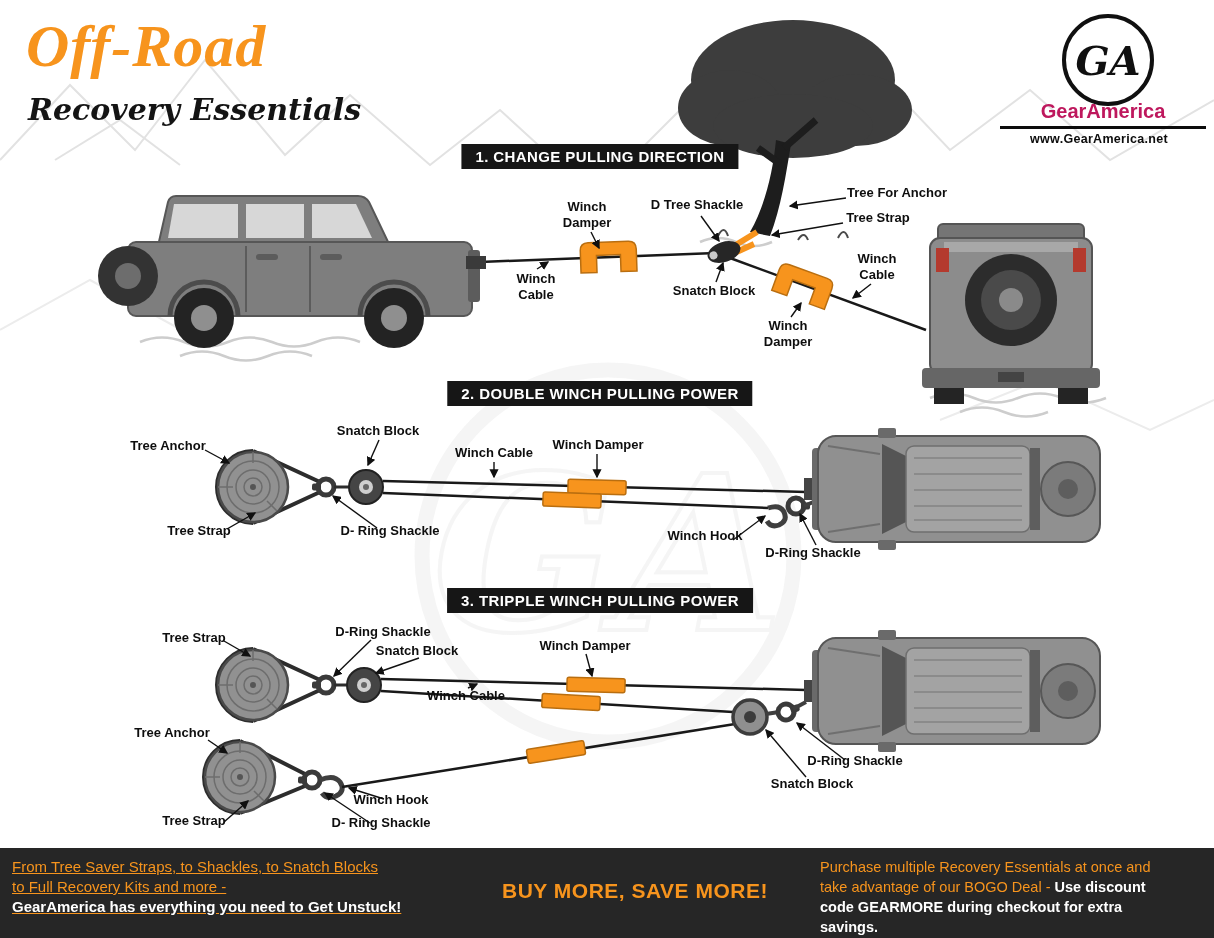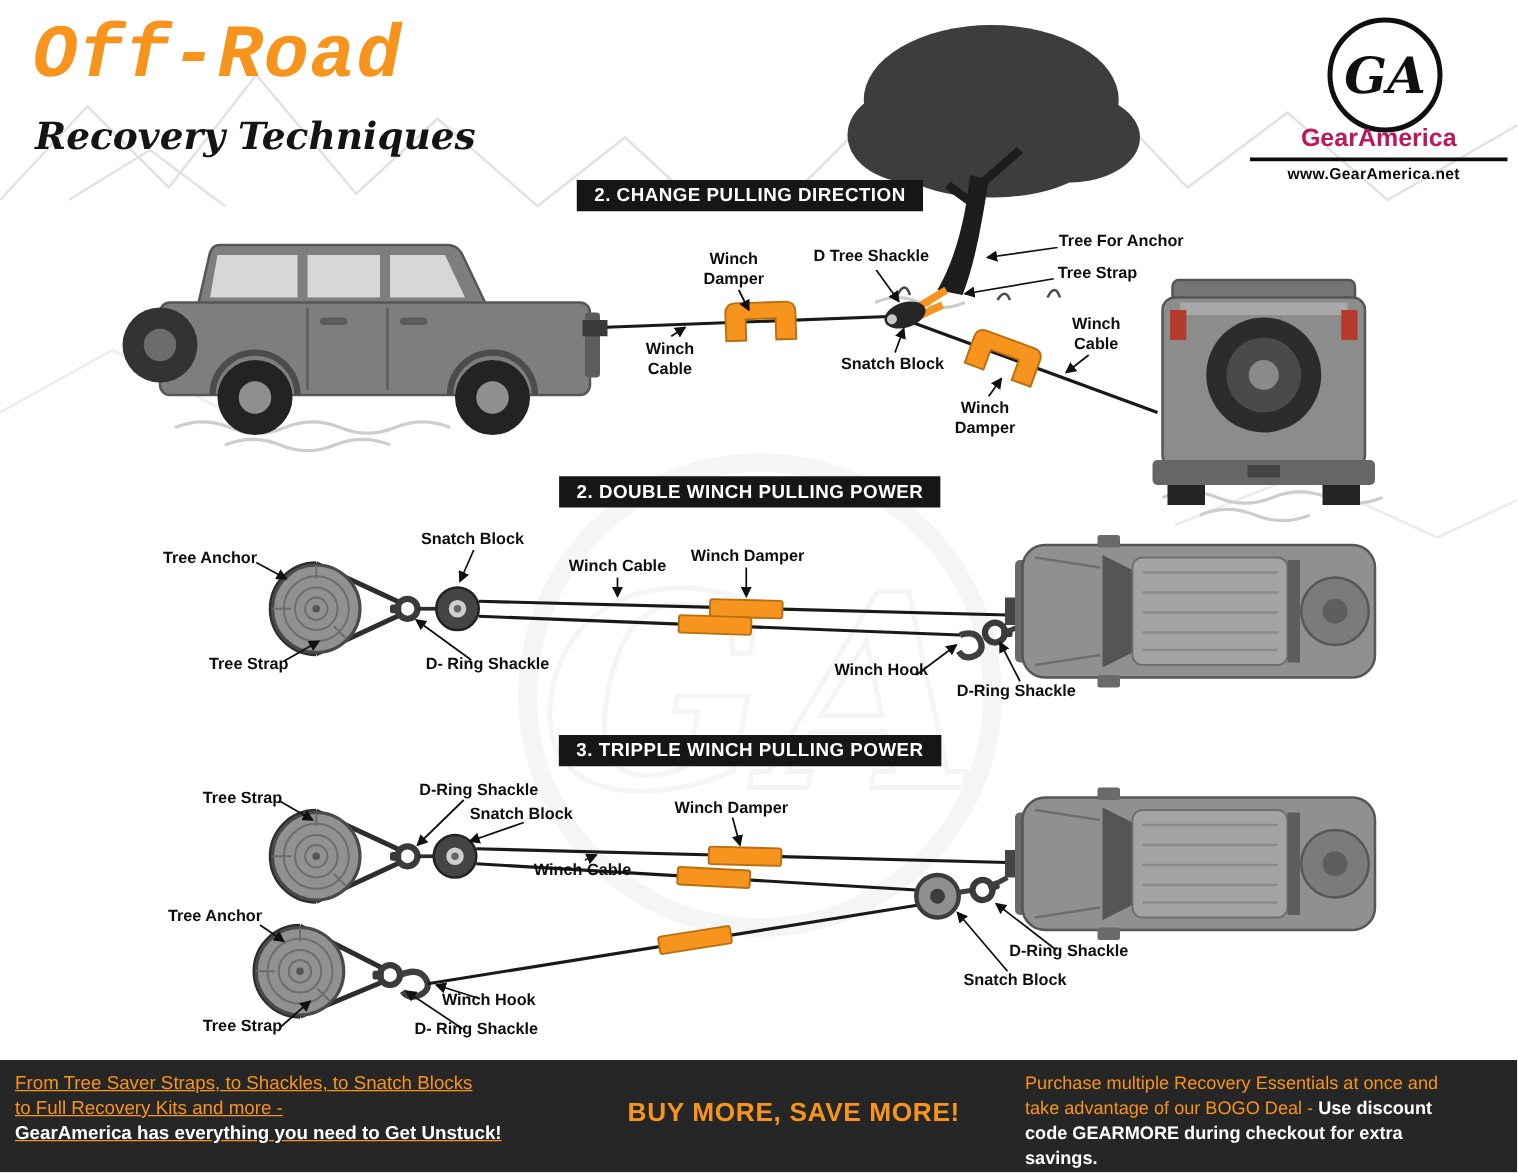--- a/index.html
+++ b/index.html
@@ -1,19 +1,19 @@
 <!DOCTYPE html>
 <html><head>
 <meta charset="utf-8">
 <style>
   html,body{margin:0;padding:0;background:#fff;}
   .canvas{position:relative;width:1214px;height:938px;background:#ffffff;overflow:hidden;
           font-family:"Liberation Sans",sans-serif;}
   .art{position:absolute;left:0;top:0;width:1214px;height:938px;}
-  .title1{position:absolute;left:26px;top:12px;font-family:Liberation Mono, monospace;font-style:italic;
+  .title1{position:absolute;left:26px;top:12px;font-family:Liberation Serif, serif;font-style:italic;
           font-weight:bold;font-size:60px;color:#F7941D;letter-spacing:1px;}
   .title2{position:absolute;left:28px;top:92px;font-family:"DejaVu Serif",serif;font-style:italic;
           font-weight:bold;font-size:30px;color:#141414;}
   .logo-circle{position:absolute;left:1062px;top:14px;width:84px;height:84px;border:4px solid #101010;
           border-radius:50%;background:#fff;display:flex;align-items:center;justify-content:center;
           font-family:"DejaVu Serif",serif;font-style:italic;font-weight:bold;font-size:40px;color:#101010;}
   .logo-brand{position:absolute;left:1000px;top:100px;width:206px;text-align:center;font-size:20px;
           font-weight:bold;color:#be185d;border-bottom:3px solid #0c0c0c;padding-bottom:3px;}
   .logo-site{position:absolute;left:996px;top:132px;width:206px;text-align:center;font-size:12.5px;
           font-weight:bold;color:#0c0c0c;letter-spacing:.3px;}
@@ -232,29 +232,29 @@
       <path d="M208,740 L227,753" marker-end="url(#arr)"></path>
       <path d="M384,799 L349,788" marker-end="url(#arr)"></path>
       <path d="M370,823 L325,793" marker-end="url(#arr)"></path>
       <path d="M224,822 L248,801" marker-end="url(#arr)"></path>
       <path d="M845,760 L797,723" marker-end="url(#arr)"></path>
       <path d="M806,777 L766,730" marker-end="url(#arr)"></path>
     </g>
   </svg>
 
   <div class="title1">Off-Road</div>
-  <div class="title2">Recovery Techniques</div>
+  <div class="title2">Recovery Essentials</div>
 
   <div class="logo-circle">
     <span>GA</span>
   </div>
   <div class="logo-brand">GearAmerica</div>
   <div class="logo-site">www.GearAmerica.net</div>
 
-  <div class="banner" style="left:600px;top:144px;">2. CHANGE PULLING DIRECTION</div>
+  <div class="banner" style="left:600px;top:144px;">1. CHANGE PULLING DIRECTION</div>
   <div class="banner" style="left:600px;top:381px;text-align:right;">2. DOUBLE WINCH PULLING POWER</div>
   <div class="banner" style="left:600px;top:588px;">3. TRIPPLE WINCH PULLING POWER</div>
 
   <div class="lbl" style="left:587px;top:199px;">Winch
 Damper</div>
   <div class="lbl" style="left:697px;top:197px;">D Tree Shackle</div>
   <div class="lbl" style="left:897px;top:185px;text-align:right;">Tree For Anchor</div>
   <div class="lbl" style="left:878px;top:210px;">Tree Strap</div>
   <div class="lbl" style="left:536px;top:271px;">Winch
 Cable</div>

